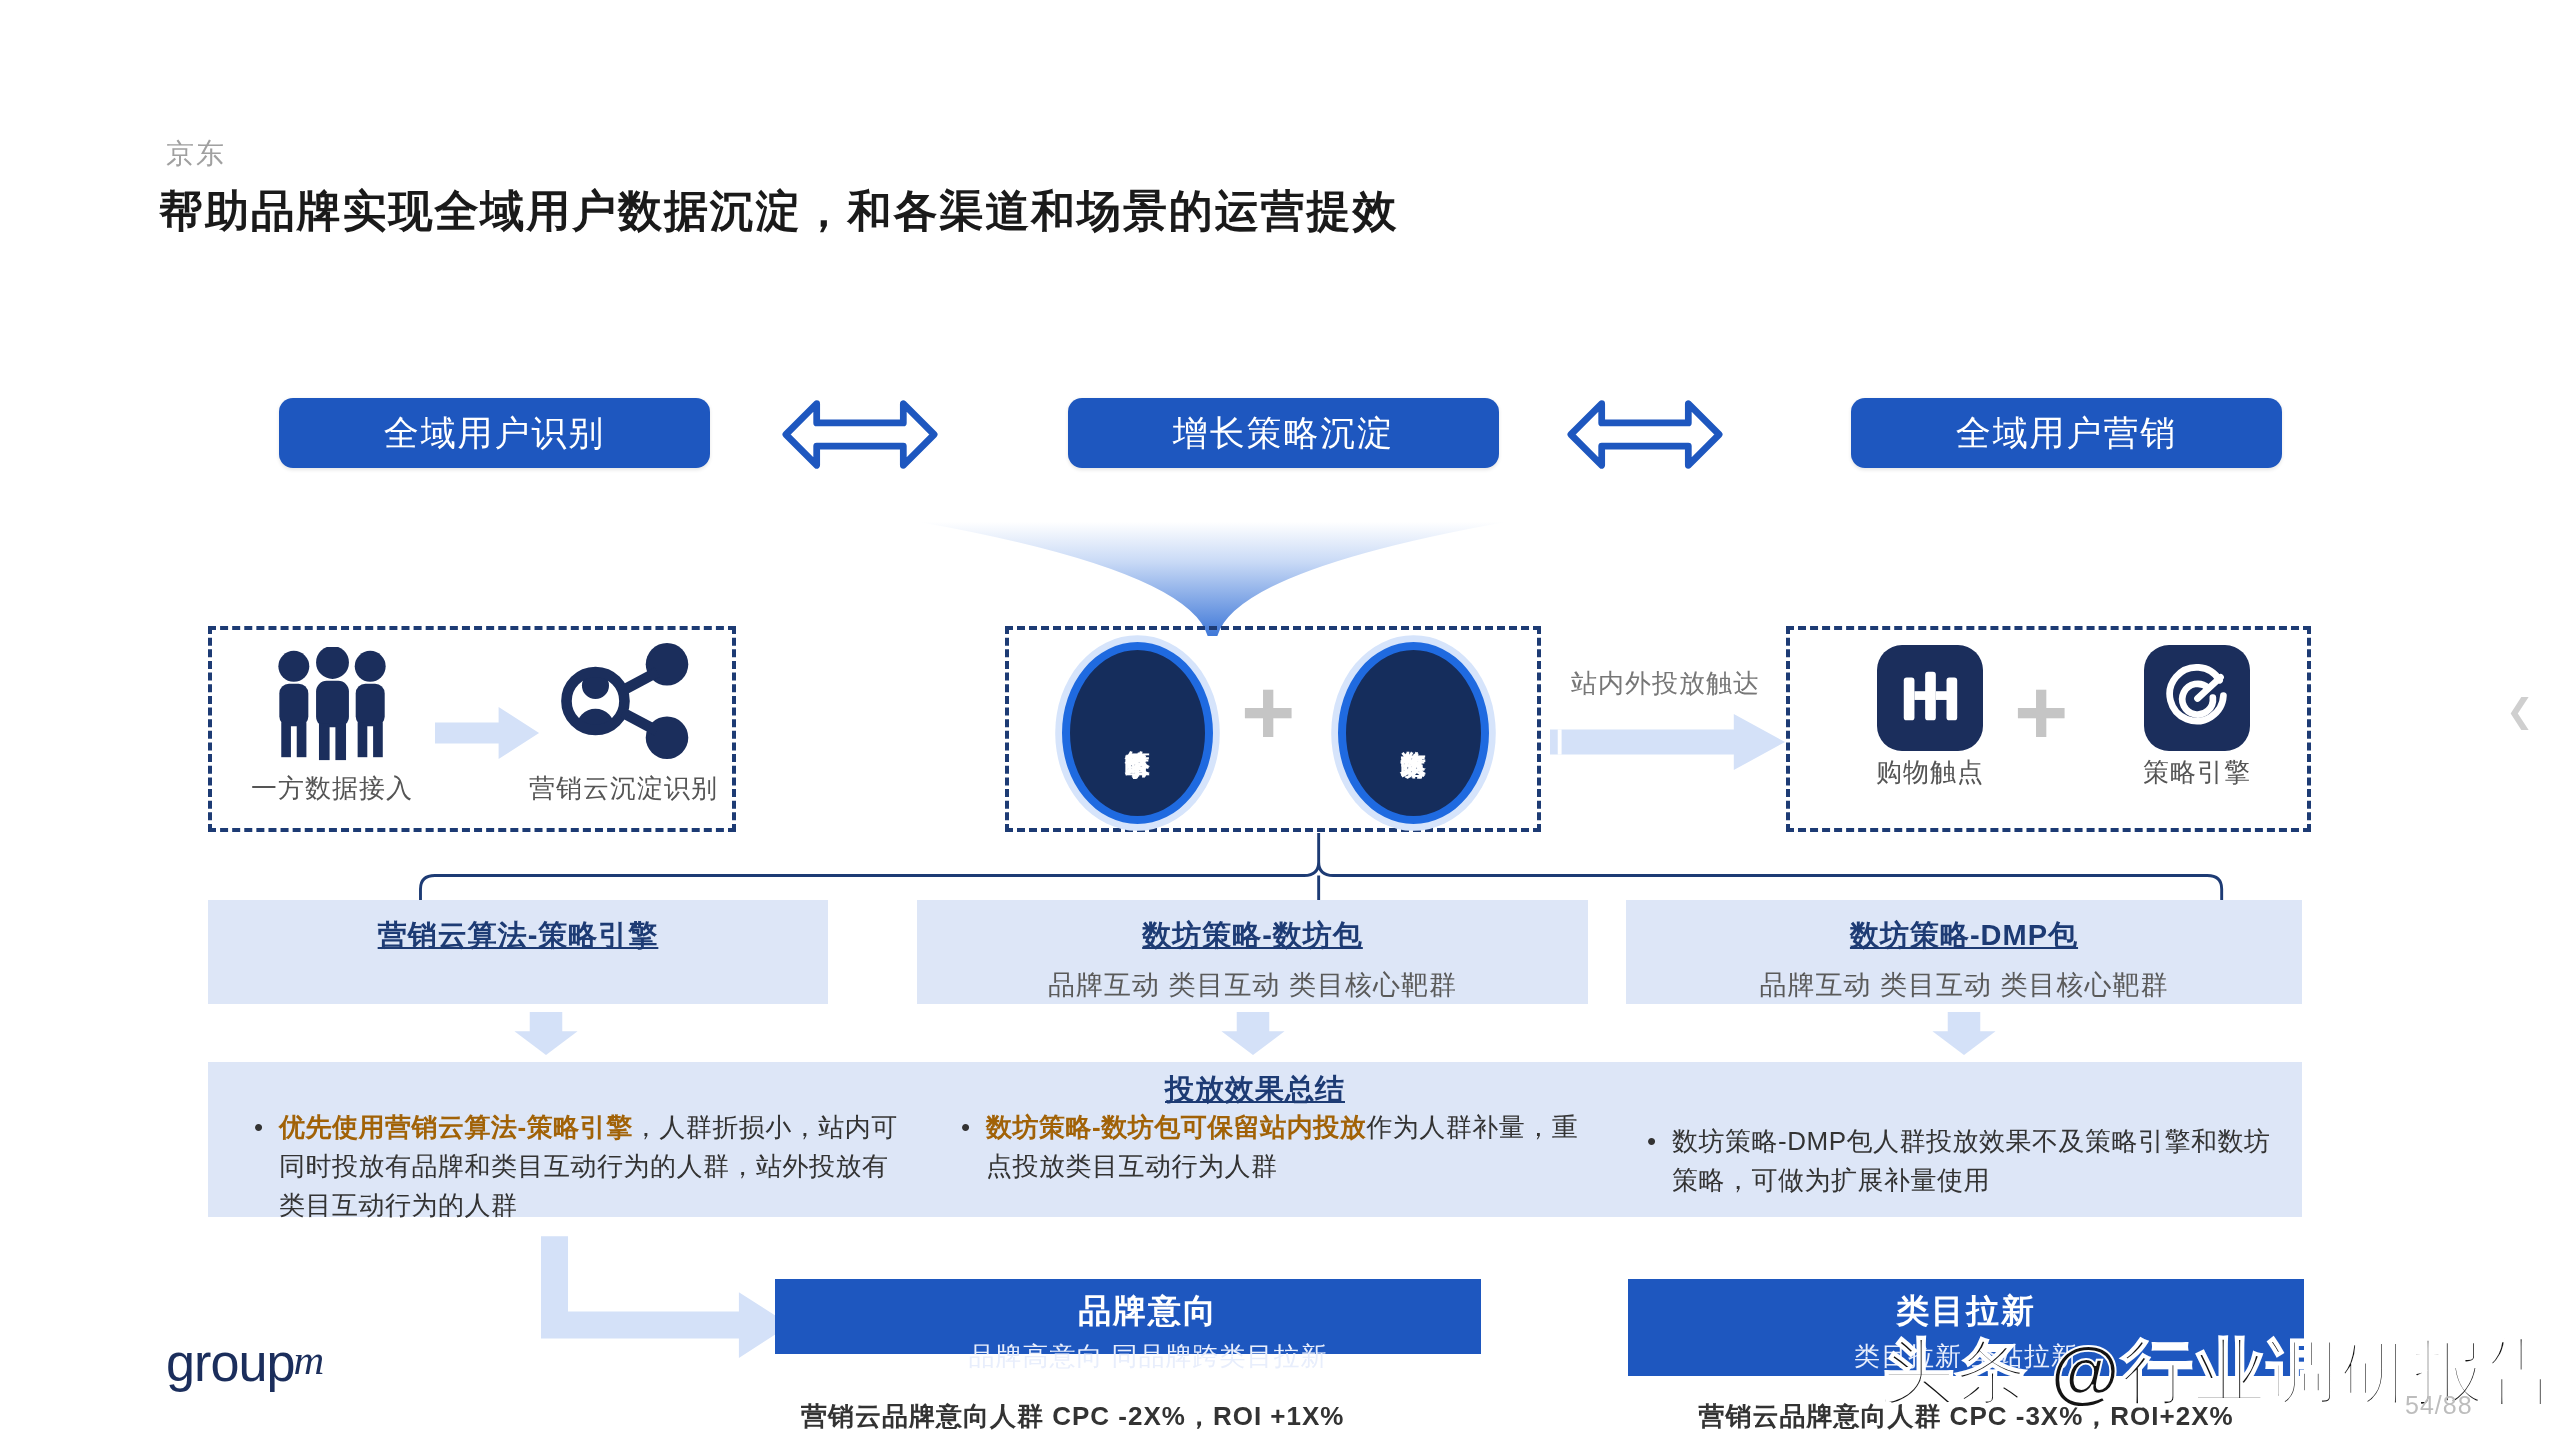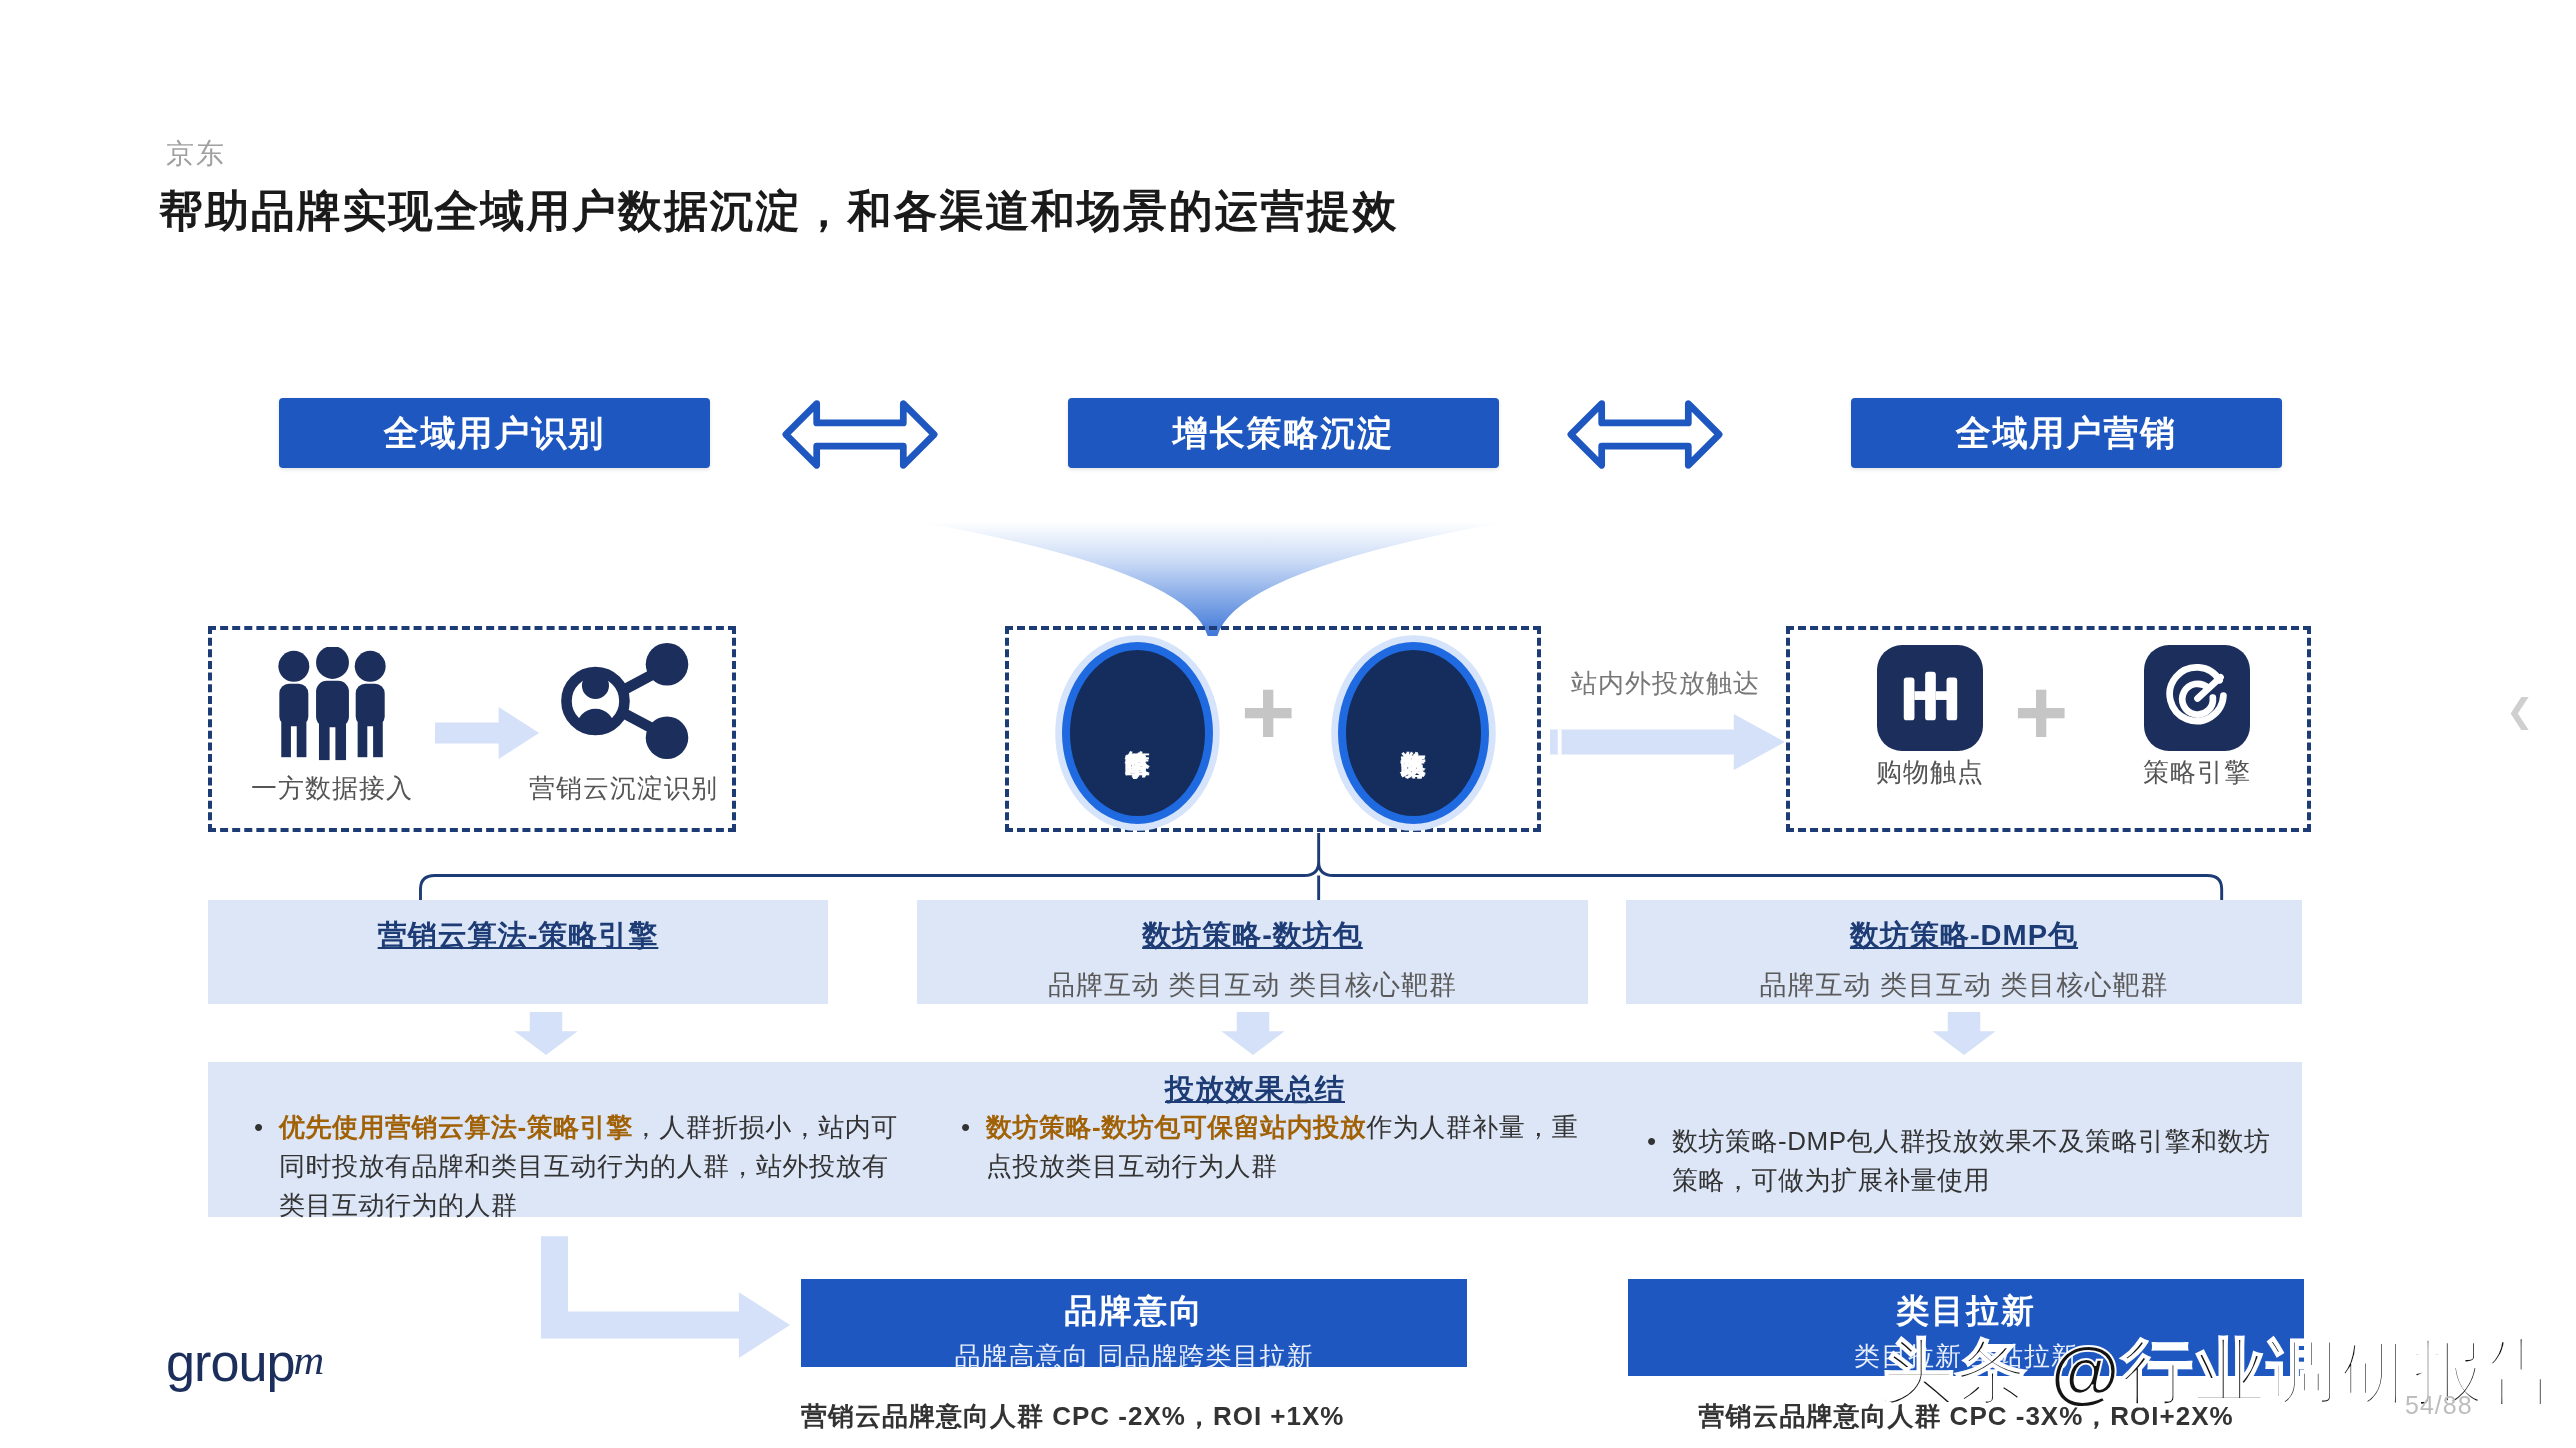--- a/index.html
+++ b/index.html
@@ -17,22 +17,22 @@
   }
   .slide-title{
     position:absolute;left:159px;top:182px;
     font-size:44px;font-weight:bold;color:#1a1a1a;
     letter-spacing:1.9px;white-space:nowrap;
   }
 
   
   .pillars{position:absolute;left:0;top:398px;width:2576px;height:97px;}
   .pill{
-    position:absolute;top:0;height:70px;border-radius:4px;
-    background:#1e57bf;color:#fff;font-size:35px;font-weight:bold;
+    position:absolute;top:0;height:70px;border-radius:14px;
+    background:#1e57bf;color:#fff;font-size:35px;font-weight:normal;
     display:flex;align-items:center;justify-content:center;
     letter-spacing:1.9px;
     box-shadow:0 1.9px 3.9px rgba(0,0,0,.10);
   }
   .pill-1{left:279px;width:431px;}
   .pill-2{left:1068px;width:431px;}
   .pill-3{left:1851px;width:431px;}
   .dblarrow{position:absolute;top:-1.9px;width:164px;height:77px;}
 
   
@@ -117,21 +117,21 @@
   .bullet .dot{margin-right:15.5px;flex:0 0 auto;}
   .bullet b{color:#a16207;}
   .b1{left:46px;top:46px;width:657px;}
   .b2{left:753px;top:46px;width:637px;}
   .b3{left:1439px;top:60px;width:637px;}
 
   
   .result{
     position:absolute;background:#1e57bf;text-align:center;color:#fff;
   }
-  .r1{left:801px;top:1279px;width:666px;height:88px;}
+  .r1{left:775px;top:1279px;width:666px;height:75px;padding-left:40px;}
   .r2{left:1628px;top:1279px;width:676px;height:97px;}
   .result .rt{font-size:33px;font-weight:bold;padding-top:9.7px;letter-spacing:1.9px;}
   .result .rs{font-size:26px;margin-top:5.8px;letter-spacing:1px;color:#e8eefc;}
   .metric{
     position:absolute;font-size:26px;color:#333;font-weight:bold;
     letter-spacing:1px;white-space:nowrap;
   }
   .m1{left:801px;top:1399px;width:666px;text-align:left;}
   .m2{left:1628px;top:1399px;width:676px;text-align:center;}
 

